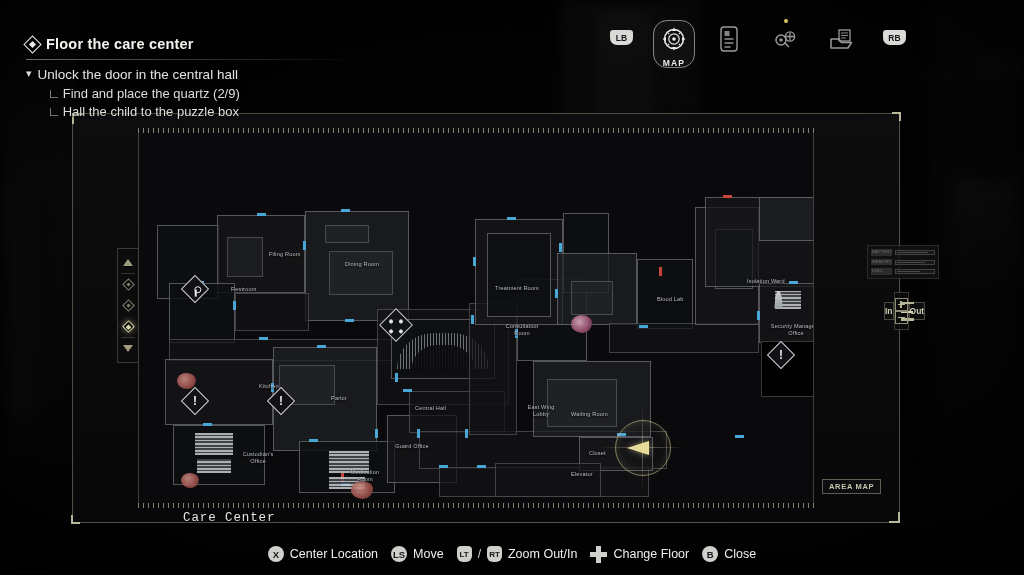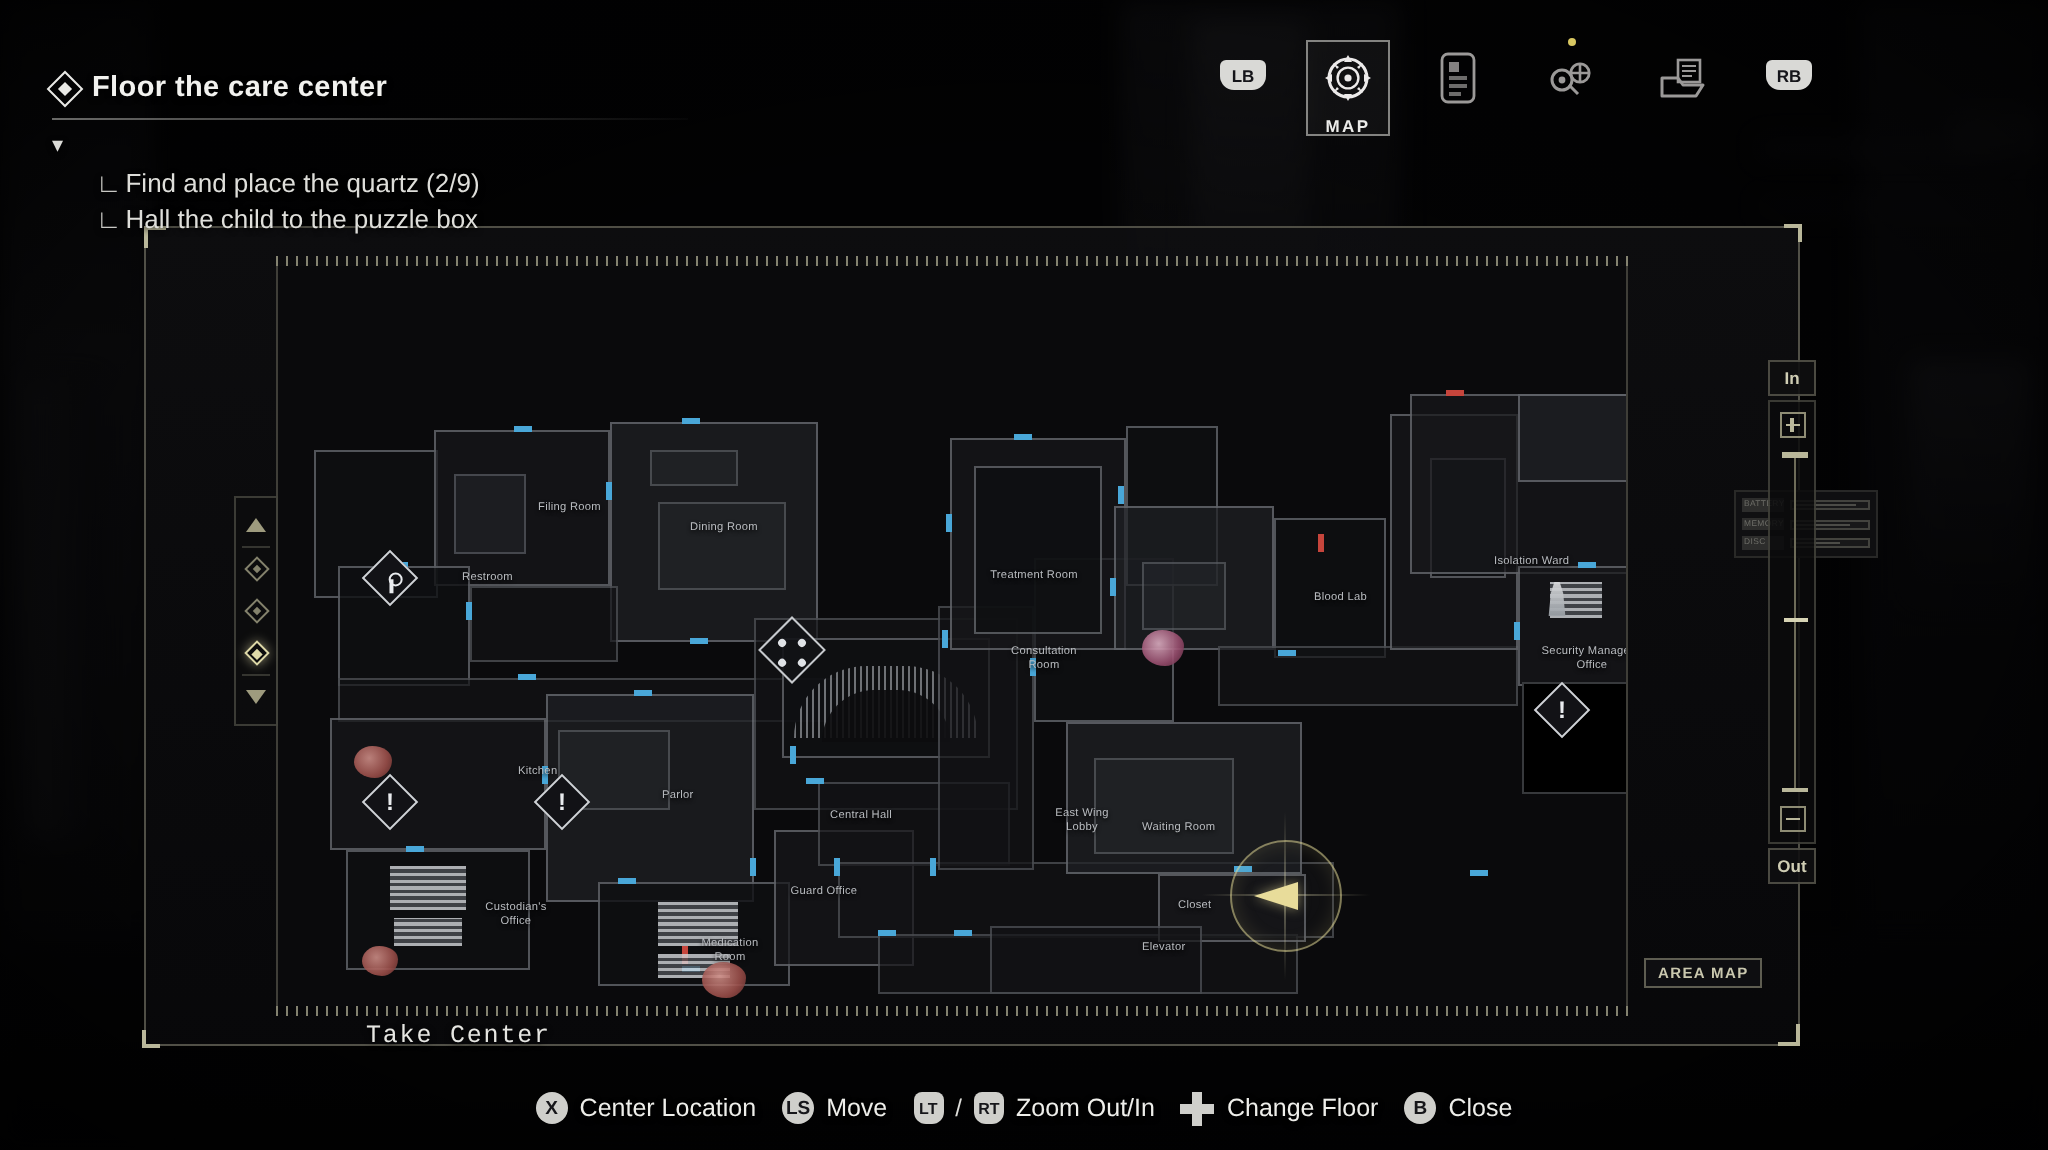--- a/index.html
+++ b/index.html
@@ -56,21 +56,21 @@
   
   #tabbar{position:absolute;left:610px;top:20px;width:330px;height:56px;z-index:20;
     display:flex;align-items:flex-start;}
   .bumper{width:23px;height:15px;border-radius:3px 3px 7px 7px;background:#d9d9d6;
     color:#15151a;font-size:8.5px;font-weight:bold;display:flex;align-items:center;
     justify-content:center;margin-top:10px;}
   .tabs{display:flex;align-items:flex-start;gap:14px;margin:0 20px;}
   .tab{width:42px;display:flex;flex-direction:column;align-items:center;gap:3px;
     position:relative;padding-top:3px;}
   .tab.sel{outline:1px solid rgba(225,225,220,.55);outline-offset:-1px;
-    background:rgba(255,255,255,.04);}
+    background:rgba(255,255,255,.04);border-radius:14px;}
   .tab .glyph{height:32px;display:flex;align-items:center;justify-content:center;
     opacity:.72;}
   .tab.sel .glyph{opacity:1;}
   .tab .tl{font-size:8.5px;letter-spacing:1.2px;font-weight:bold;color:#ececea;}
   .newdot{position:absolute;top:-1px;left:50%;transform:translateX(-50%);
     width:4px;height:4px;border-radius:50%;background:#d8c761;}
 
   
   #mapframe{position:absolute;left:72px;top:113px;width:828px;height:410px;z-index:15;}
   .frame-outer{position:absolute;inset:0;border:1px solid rgba(150,148,128,.5);
@@ -102,21 +102,21 @@
     border-bottom:7px solid #9e9b7e;}
   .tri-dn{width:0;height:0;border-left:5px solid transparent;border-right:5px solid transparent;
     border-top:7px solid #9e9b7e;}
   .dia{width:9px;height:9px;transform:rotate(45deg);border:1.2px solid #84826c;position:relative;}
   .dia::after{content:"";position:absolute;left:2px;top:2px;width:3px;height:3px;background:#84826c;}
   .dia.on{border-color:#ded9a8;box-shadow:0 0 6px rgba(222,217,168,.6);}
   .dia.on::after{background:#ded9a8;left:1.5px;top:1.5px;width:4px;height:4px;}
 
   
   #zoomrail{position:absolute;left:884px;top:180px;width:24px;height:262px;z-index:18;
-    display:flex;flex-direction:column;align-items:center;}
+    display:flex;flex-direction:row;align-items:center;}
   .zr-lab{width:24px;height:18px;border:1px solid rgba(150,148,128,.45);
     background:rgba(14,14,16,.9);font-size:8.5px;font-weight:bold;color:#cfcdb4;
     display:flex;align-items:center;justify-content:center;}
   .zr-box{width:24px;flex:1;border:1px solid rgba(150,148,128,.35);
     background:rgba(10,10,12,.85);display:flex;flex-direction:column;align-items:center;
     justify-content:space-between;padding:5px 0;margin:2px 0;position:relative;}
   .zr-btn{width:13px;height:13px;border:1px solid #8e8c74;position:relative;
     display:flex;align-items:center;justify-content:center;}
   .zr-btn::before{content:"";position:absolute;width:7px;height:1.5px;background:#b9b79a;}
   .zr-btn.plus::after{content:"";position:absolute;width:1.5px;height:7px;background:#b9b79a;}
@@ -237,20 +237,21 @@
 <div id="vignette"></div>
 
 <div id="objectives">
   <div class="obj-title">
     <span class="obj-diamond"></span>
     <span>Floor the care center</span>
   </div>
   <div class="obj-rule"></div>
   <div class="obj-sub">
     <span class="chev">▾</span>
+    <span>Unlock the door in the central hall</span>
   </div>
   <div class="obj-task">
     <span class="corner">∟</span><span>Find and place the quartz (2/9)</span>
   </div>
   <div class="obj-task">
     <span class="corner">∟</span><span>Hall the child to the puzzle box</span>
   </div>
 </div>
 
 <div id="tabbar">
@@ -518,21 +519,21 @@
     <div class="zr-btn plus"></div>
     <div class="zr-track"></div>
     <div class="zr-cap top"></div>
     <div class="zr-handle"></div>
     <div class="zr-cap bot"></div>
     <div class="zr-btn"></div>
   </div>
   <div class="zr-lab">Out</div>
 </div>
 
-<div id="carecenter">Take Center</div>
+<div id="carecenter">Care Center</div>
 <div id="areamap">AREA MAP</div>
 
 <div id="hints">
   <div class="hint">
     <div class="btn-round">X</div>
     <div class="lbl">Center Location</div>
   </div>
   <div class="hint">
     <div class="btn-round">LS</div>
     <div class="lbl">Move</div>

